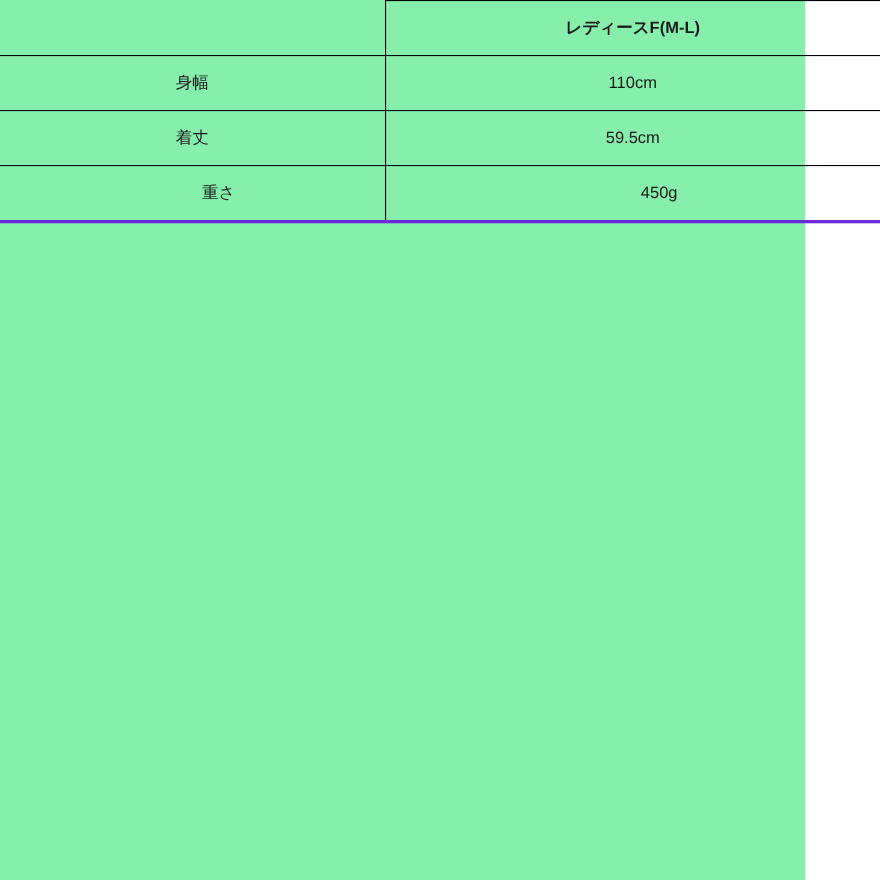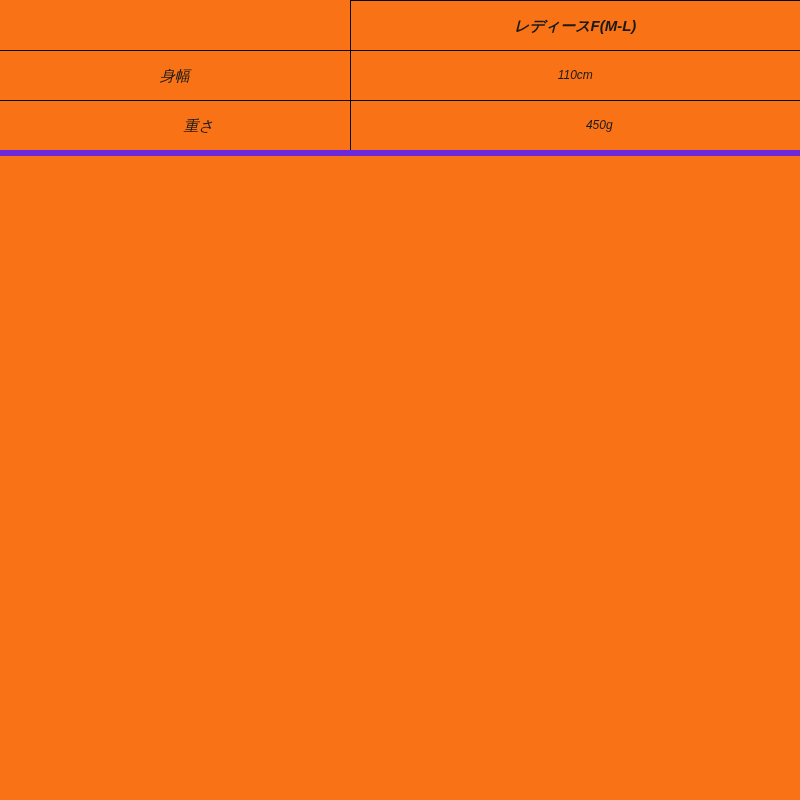--- a/index.html
+++ b/index.html
@@ -7,25 +7,24 @@
     padding: 0;
     background: #ffffff;
   }
   body {
     width: 800px;
     height: 800px;
     font-family: "Liberation Sans", sans-serif;
     color: #1a1a1a;
   }
   .page {
-    width: 800px;
+    width: 732px;
     height: 800px;
     position: relative;
-    background: #f97316;
-    font-style: italic;
+    background: #86efac;
   }
   table.size-table {
     width: 800px;
     border-collapse: collapse;
     table-layout: fixed;
   }
   table.size-table col.label-col { width: 350px; }
   table.size-table col.value-col { width: 450px; }
   table.size-table td,
   table.size-table th {
@@ -44,26 +43,26 @@
   }
   table.size-table thead th.header-size {
     font-weight: bold;
     font-size: 15px;
   }
   table.size-table tbody tr td.row-label {
     border-left: none;
     font-size: 15px;
   }
   table.size-table tbody tr:last-child td {
-    border-bottom: 6px solid #6d28d9;
+    border-bottom: 3px solid #6d28d9;
     padding-left: 48px;
   }
   table.size-table tbody tr td.row-value {
     border-right: none;
-    font-size: 12px;
+    font-size: 15px;
   }
   table.size-table thead th.header-size {
     border-right: none;
   }
 </style>
 </head>
 <body>
 
 <div class="page">
   <table class="size-table">
@@ -76,18 +75,22 @@
         <th class="header-empty"></th>
         <th class="header-size">レディースF(M-L)</th>
       </tr>
     </thead>
     <tbody>
       <tr>
         <td class="row-label">身幅</td>
         <td class="row-value">110cm</td>
       </tr>
       <tr>
+        <td class="row-label">着丈</td>
+        <td class="row-value">59.5cm</td>
+      </tr>
+      <tr>
         <td class="row-label">重さ</td>
         <td class="row-value">450g</td>
       </tr>
     </tbody>
   </table>
 </div>
 
 </body></html>

